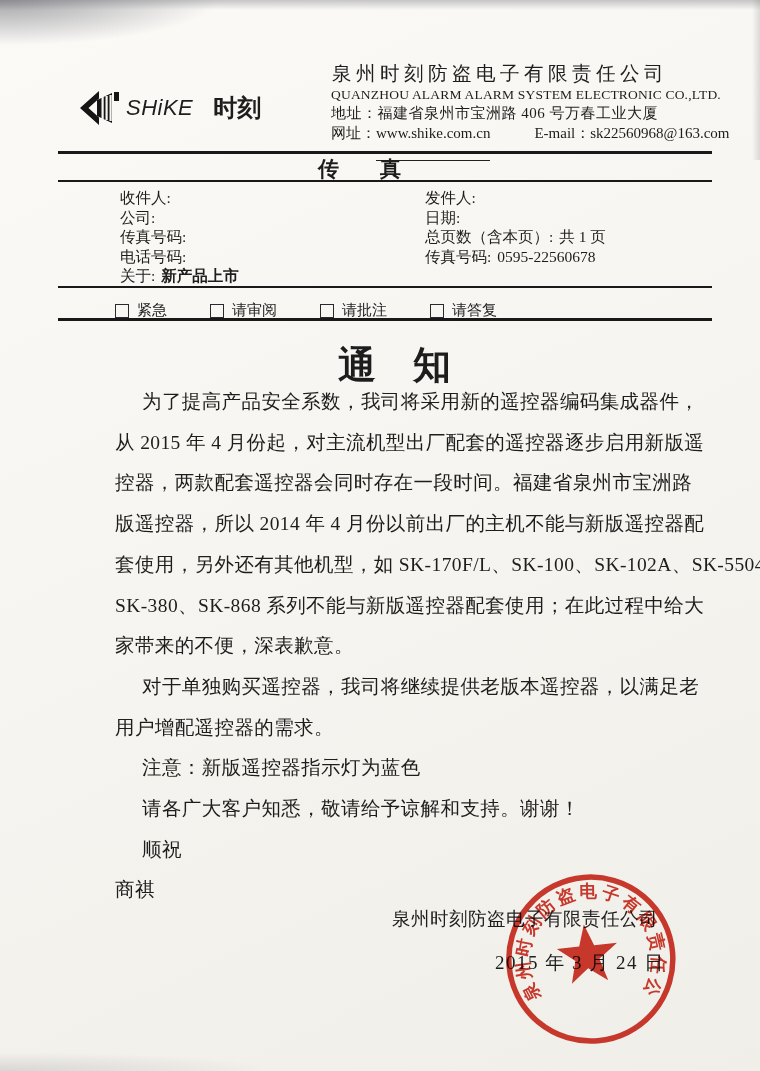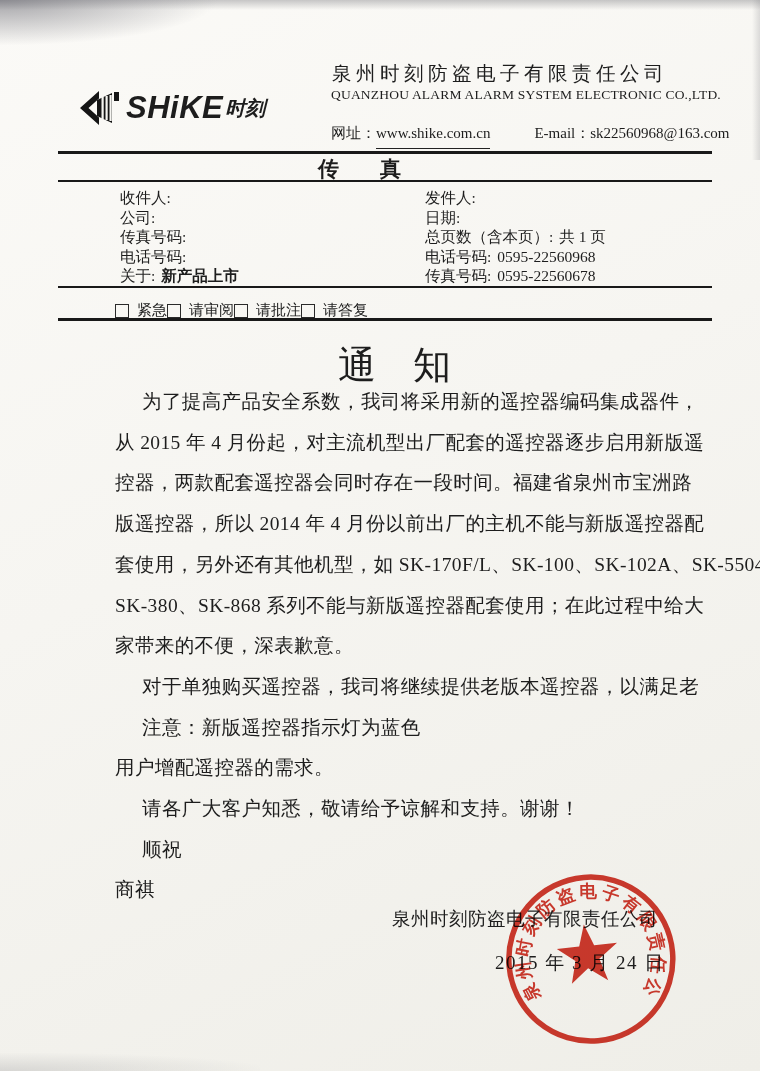--- a/index.html
+++ b/index.html
@@ -15,53 +15,53 @@
     background:radial-gradient(ellipse at 0% 0%,rgba(90,90,100,.55),rgba(90,90,100,0) 70%);}
   .scan-right{position:absolute;top:0;right:0;width:8px;height:160px;
     background:linear-gradient(90deg,rgba(130,130,135,0),rgba(130,130,135,.25));}
   .scan-bottom{position:absolute;bottom:0;left:0;width:260px;height:18px;
     background:radial-gradient(ellipse at 0% 100%,rgba(120,120,125,.22),rgba(120,120,125,0) 75%);}
 
   
   .logo{position:absolute;left:79px;top:90px;display:flex;align-items:center;}
   .logo-icon{width:40px;height:36px;margin-right:7px;}
   .logo-en{font-family:"Liberation Sans","DejaVu Sans",sans-serif;font-style:italic;
-    font-weight:700;font-size:31px;letter-spacing:.5px;line-height:36px;}
+    font-weight:400;font-size:22px;letter-spacing:.5px;line-height:36px;}
   .logo-cn{font-family:"Liberation Sans","DejaVu Sans",sans-serif;font-weight:900;
-    font-size:20px;margin-left:2px;line-height:36px;font-style:italic;}
+    font-size:24px;margin-left:20px;line-height:36px;}
   .co-cn{position:absolute;left:332px;top:60px;font-size:19.5px;letter-spacing:4.5px;white-space:nowrap;}
   .co-en{position:absolute;left:331px;top:87px;font-size:13.5px;letter-spacing:.2px;white-space:nowrap;}
   .co-addr{position:absolute;left:331px;top:104px;font-size:15px;letter-spacing:.5px;white-space:nowrap;}
   .co-web{position:absolute;left:331px;top:124px;font-size:15px;white-space:nowrap;}
-  .weblink{border-bottom:1.5px solid #222;padding-bottom:7px;}
+  .weblink{border-bottom:1.5px solid #222;padding-bottom:19px;}
   .email-label{margin-left:44px;}
 
   .rule{position:absolute;left:58px;width:654px;background:#191919;}
   .rule-1{top:151px;height:3px;}
   .rule-2{top:180px;height:2px;}
   .rule-3{top:286px;height:2px;}
   .rule-4{top:318px;height:2.5px;}
 
   .fax-title{position:absolute;left:318px;top:155px;font-size:21px;font-weight:bold;
     letter-spacing:41px;white-space:nowrap;}
 
   .fax-col{position:absolute;top:188px;font-size:15.5px;}
   .fax-left{left:120px;}
   .fax-right{left:425px;}
   .frow{height:19.6px;line-height:19.6px;white-space:nowrap;}
   .fvalue{margin-left:6px;}
   .fvalue.bold{font-weight:bold;}
 
-  .cbrow{position:absolute;left:115px;top:301px;display:flex;
+  .cbrow{position:absolute;left:115px;top:301px;display:flex;gap:43px;
     font-size:15px;align-items:center;}
   .cbitem{display:flex;align-items:center;white-space:nowrap;}
   .cbbox{width:12px;height:12px;border:1.6px solid #2a2a2a;display:inline-block;
     margin-right:8px;background:transparent;}
 
-  .notice-title{position:absolute;left:338px;top:340px;font-size:38px;font-weight:normal;
+  .notice-title{position:absolute;left:338px;top:340px;font-size:38px;font-weight:bold;
     letter-spacing:37px;white-space:nowrap;}
 
   .body{position:absolute;left:87px;top:382px;width:566px;margin-left:28px;}
   .bline{font-size:19.5px;line-height:40.7px;white-space:nowrap;letter-spacing:.4px;}
   .bline.indent{padding-left:27px;}
 
   .sig-company{position:absolute;left:392px;top:906px;font-size:18.5px;letter-spacing:.5px;white-space:nowrap;}
   .sig-date{position:absolute;left:495px;top:950px;font-size:19px;letter-spacing:1.5px;white-space:nowrap;}
 
   .stamp{position:absolute;left:494px;top:860px;width:196px;height:202px;
@@ -87,20 +87,21 @@
       <rect x="26.5" y="6" width="2.2" height="24" fill="#f6f5f1"></rect>
       <rect x="30.5" y="5" width="2.2" height="26" fill="#f6f5f1"></rect>
       <rect x="35" y="2" width="5" height="9" fill="#151515"></rect>
     </svg>
     <span class="logo-en">SHiKE</span>
     <span class="logo-cn">时刻</span>
   </div>
 
   <div class="co-cn">泉州时刻防盗电子有限责任公司</div>
   <div class="co-en">QUANZHOU ALARM ALARM SYSTEM ELECTRONIC CO.,LTD.</div>
+  <div class="co-addr">地址：福建省泉州市宝洲路 406 号万春工业大厦</div>
   <div class="co-web">
     <span>网址：</span><span class="weblink">www.shike.com.cn</span><span class="email-label">E-mail：</span><span>sk22560968@163.com</span>
   </div>
 
   <div class="rule rule-1"></div>
   <div class="fax-title">传真</div>
   <div class="rule rule-2"></div>
 
   <div class="fax-col fax-left">
 
@@ -131,23 +132,20 @@
       </div>
 
       <div class="frow">
         <span class="flabel">日期:</span><span class="fvalue"></span>
       </div>
 
       <div class="frow">
         <span class="flabel">总页数（含本页）:</span><span class="fvalue">共 1 页</span>
       </div>
 
-      <div class="frow">
-        <span class="flabel">电话号码:</span><span class="fvalue">0595-22560968</span>
-      </div>
 
       <div class="frow">
         <span class="flabel">传真号码:</span><span class="fvalue">0595-22560678</span>
       </div>
     </div>
 
   <div class="rule rule-3"></div>
 
   <div class="cbrow">
 
@@ -187,23 +185,23 @@
       <div class="bline">版遥控器，所以 2014 年 4 月份以前出厂的主机不能与新版遥控器配</div>
 
       <div class="bline">套使用，另外还有其他机型，如 SK-170F/L、SK-100、SK-102A、SK-5504、</div>
 
       <div class="bline">SK-380、SK-868 系列不能与新版遥控器配套使用；在此过程中给大</div>
 
       <div class="bline">家带来的不便，深表歉意。</div>
 
       <div class="bline indent">对于单独购买遥控器，我司将继续提供老版本遥控器，以满足老</div>
 
+      <div class="bline">用户增配遥控器的需求。</div>
+
       <div class="bline indent">注意：新版遥控器指示灯为蓝色</div>
-
-      <div class="bline">用户增配遥控器的需求。</div>
 
       <div class="bline indent">请各广大客户知悉，敬请给予谅解和支持。谢谢！</div>
 
       <div class="bline indent">顺祝</div>
 
       <div class="bline">商祺</div>
     </div>
 
   <div class="sig-company">泉州时刻防盗电子有限责任公司</div>
   <div class="sig-date">2015 年 3 月 24 日</div>

